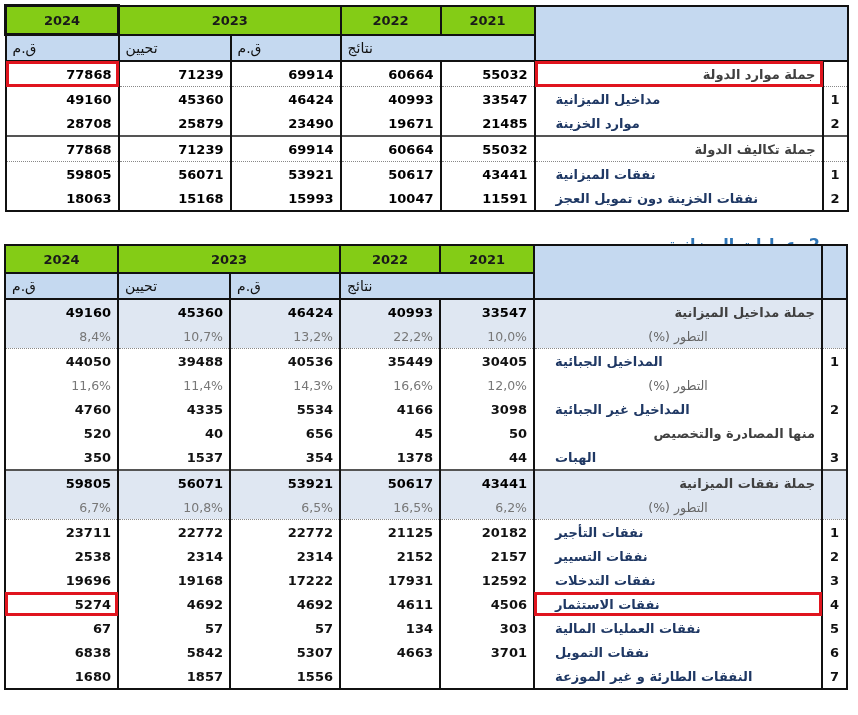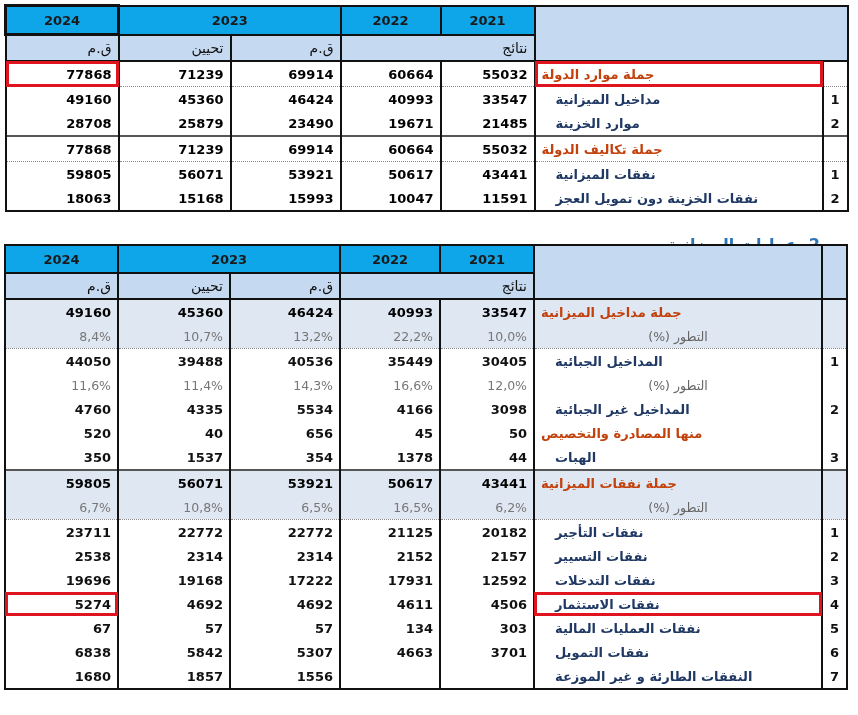--- a/index.html
+++ b/index.html
@@ -8,30 +8,30 @@
     .tbl { position:absolute; left:4px; border-collapse:collapse; table-layout:fixed; }
     .tbl td { padding:0 6px; height:24px; font-size:13px; white-space:nowrap; overflow:hidden;
       border-left:2px solid #111; border-right:2px solid #111; }
     .tbl col.c24 { width:113px; }
     .tbl col.c23a { width:112px; }
     .tbl col.c23b { width:110px; }
     .tbl col.c22 { width:100px; }
     .tbl col.c21 { width:94px; }
     .tbl col.lab { width:288px; }
     .tbl col.num { width:25px; }
-    .hdr td { background:#0ea5e9; text-align:center; font-weight:bold; color:#1a1a1a;
+    .hdr td { background:#84cc16; text-align:center; font-weight:bold; color:#1a1a1a;
       border:2px solid #111; height:26px; }
-    .hdr2 td { background:#c5d9f0; text-align:right; font-weight:normal; font-size:14px; color:#111;
+    .hdr2 td { background:#c5d9f0; text-align:left; font-weight:normal; font-size:14px; color:#111;
       border:2px solid #111; height:24px; }
     .hdr td.blank, .hdr2 td.blank { background:#c5d9f0; }
     td.v { text-align:right; font-weight:bold; color:#000000; }
     td.vb { text-align:right; font-weight:bold; color:#111; }
     td.pct { text-align:right; color:#777; font-weight:normal; font-size:12.5px; }
     td.lbl { direction:rtl; text-align:left; font-weight:bold; color:#1f3864;padding-left:20px; }
-    td.lblc { direction:rtl; text-align:left; font-weight:bold; color:#c2410c; }
+    td.lblc { direction:rtl; text-align:right; font-weight:bold; color:#404040; }
     td.lblg { direction:rtl; text-align:center; color:#666; font-size:12.5px; }
     td.idx { text-align:center; font-weight:bold; color:#111; border-right:2px solid #111; }
     tr.shade td { background:#dfe7f2; }
     tr.dotted td { border-bottom:1px dotted #888; }
     tr.sep td { border-top:2px solid #555; }
     tr.last td { border-bottom:2px solid #111; }
     .redbox { outline:3px solid #e0141e; outline-offset:-3px; }
     .section-title { position:absolute; right:38px; top:219px; direction:rtl;
       color:#2e74b5; font-weight:bold; font-size:16px;margin-top:16px; }
     .thickbox { border:3px solid #111 !important; }

